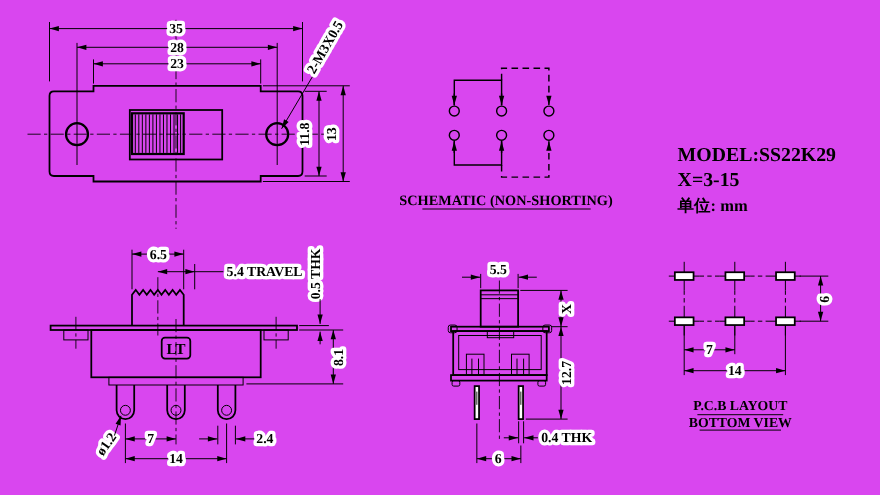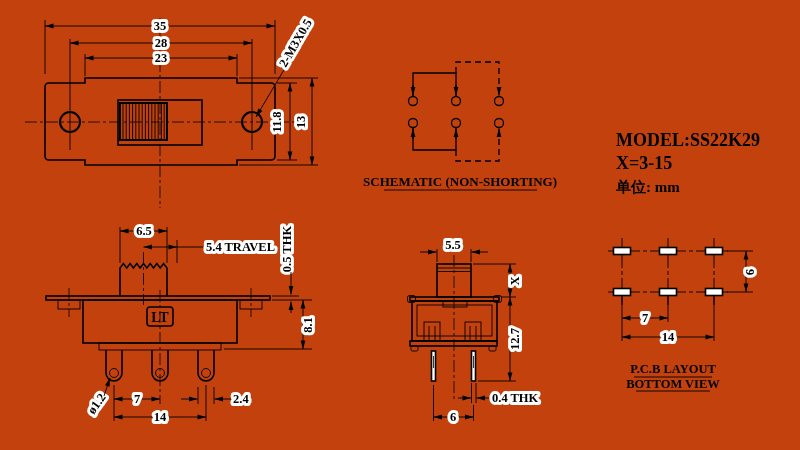--- a/index.html
+++ b/index.html
@@ -1,16 +1,16 @@
 <!DOCTYPE html>
 <html><head>
 <meta charset="utf-8">
 <style>
   html,body{margin:0;padding:0;background:#fff;}
-  #stage{position:relative;width:800px;height:450px;background:#c2410c;overflow:hidden;}
+  #stage{position:relative;width:800px;height:450px;background:#d946ef;overflow:hidden;}
   svg{display:block;}
   .obj{fill:none;stroke:#000;stroke-width:1.6;stroke-linejoin:miter;}
   .obj2{fill:none;stroke:#000;stroke-width:2;}
   .objw{fill:#fff;stroke:#000;stroke-width:1.6;}
   .thin{fill:none;stroke:#000;stroke-width:0.9;}
   .hatch{fill:none;stroke:#000;stroke-width:0.9;}
   .cl{fill:none;stroke:#000;stroke-width:0.8;stroke-dasharray:12 3 3 3;}
   .dash{fill:none;stroke:#000;stroke-width:1.3;stroke-dasharray:6 4;}
   .dashthin{fill:none;stroke:#000;stroke-width:0.9;stroke-dasharray:4 3;}
   .sch{fill:none;stroke:#000;stroke-width:1.3;}

